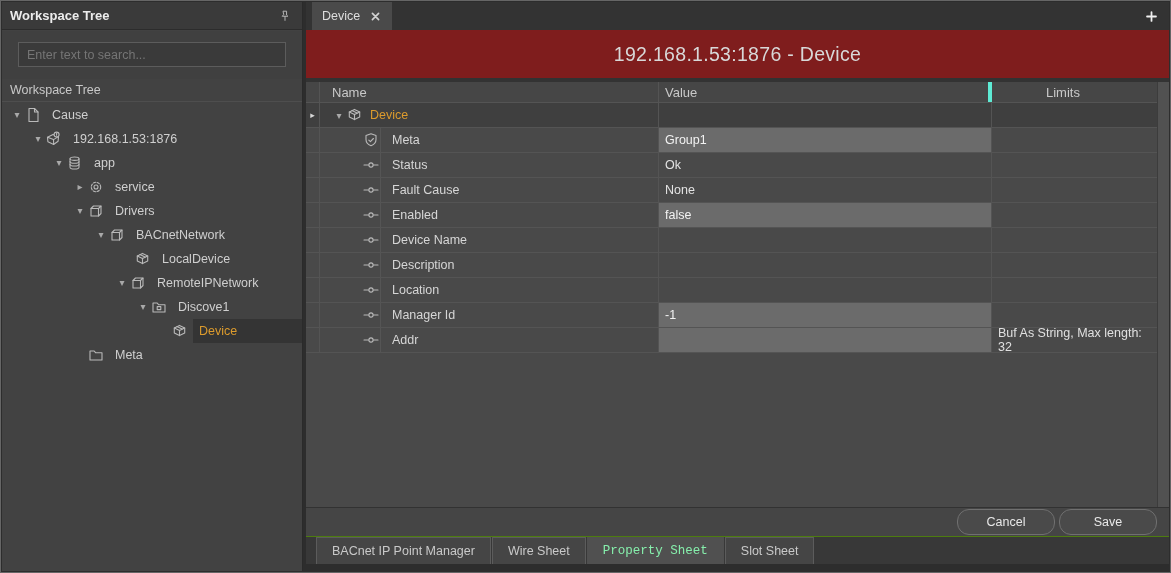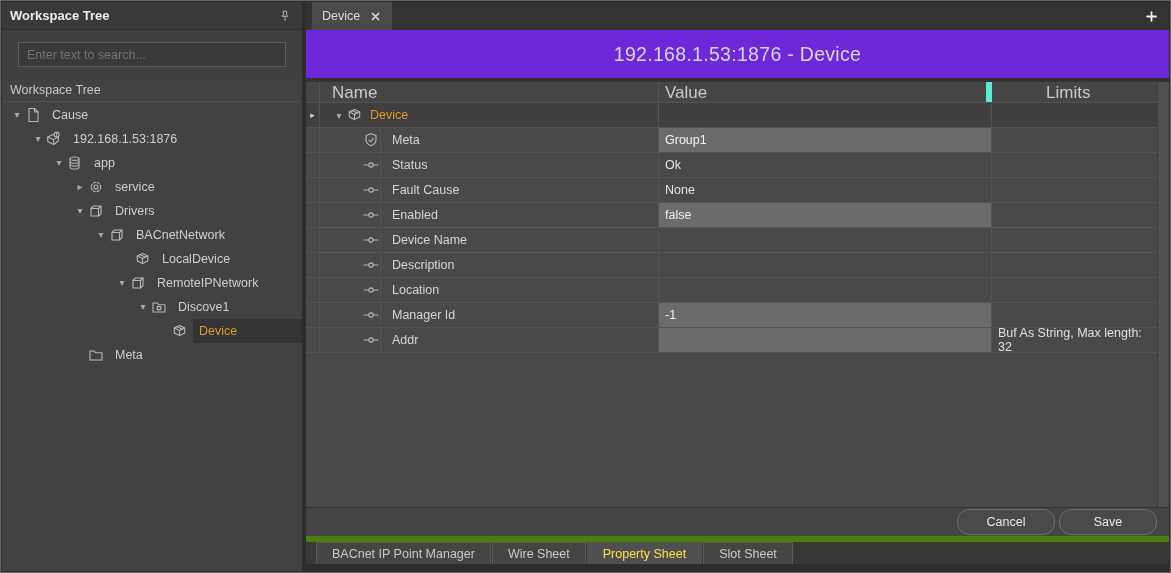--- a/index.html
+++ b/index.html
@@ -22,29 +22,29 @@
   .ic svg{display:block;}
   .tlabel{padding:0 6px;line-height:24px;}
   .titem.sel .tlabel{background:#343434;color:#dc9b2d;flex:1;}
 
   
   .main{position:absolute;left:305px;top:1px;right:1px;bottom:1px;background:#333333;}
   .tabbar{position:absolute;left:0;top:0;right:0;height:28px;background:#333333;display:flex;align-items:flex-end;}
   .tab{height:28px;margin-left:6px;background:#4a4a4a;display:flex;align-items:center;padding:0 10px;font-size:12.5px;color:#dedede;gap:9px;cursor:pointer;}
   .tab-close{width:13px;height:13px;display:flex;align-items:center;justify-content:center;cursor:pointer;}
   .plus{margin-left:auto;margin-right:10px;align-self:center;width:16px;height:16px;display:flex;align-items:center;justify-content:center;cursor:pointer;}
-  .titlebar{position:absolute;left:0;top:28px;right:0;height:50px;background:#6d28d9;border-bottom:2px solid #323232;display:flex;align-items:center;justify-content:center;}
+  .titlebar{position:absolute;left:0;top:28px;right:0;height:50px;background:#7f1d1d;border-bottom:2px solid #323232;display:flex;align-items:center;justify-content:center;}
   .title{font-size:19.5px;color:#d8d8d8;letter-spacing:.3px;}
 
   .sheet{position:absolute;left:0;top:80px;right:0;bottom:64px;background:#494949;}
-  .thead{position:absolute;left:0;top:0;right:12px;height:21px;background:#464646;border-bottom:1px solid #545454;display:flex;font-size:17px;color:#c9c9c9;}
+  .thead{position:absolute;left:0;top:0;right:12px;height:21px;background:#464646;border-bottom:1px solid #545454;display:flex;font-size:13px;color:#c9c9c9;}
   .th{line-height:21px;}
   .gut-h{width:14px;border-right:1px solid #545454;}
   .col-name{width:339px;padding-left:12px;border-right:1px solid #545454;}
-  .col-value{width:333px;padding-left:6px;border-right:6px solid #5eead4;}
+  .col-value{width:333px;padding-left:6px;border-right:4px solid #5eead4;}
   .col-limits{flex:1;padding-left:6px;margin-left:48px;}
   .rows{position:absolute;left:0;top:21px;right:12px;}
   .trow{height:25px;display:flex;border-bottom:1px solid #545454;background:#494949;font-size:12.5px;color:#d6d6d6;}
   .trow.parentrow{background:#3f3f3f;}
   .gutter{width:14px;flex:0 0 14px;border-right:1px solid #545454;display:flex;align-items:center;justify-content:center;color:#d8d8d8;font-size:9px;}
   .cell{position:relative;display:flex;align-items:center;}
   .cname{width:339px;flex:0 0 339px;border-right:1px solid #545454;}
   .cvalue{width:333px;flex:0 0 333px;border-right:1px solid #545454;padding-left:6px;color:#e3e3e3;}
   .cvalue.editable{background:#6b6b6b;color:#f2f2f2;}
   .climits{flex:1;padding-left:6px;color:#e0e0e0;}
@@ -52,23 +52,23 @@
   .trow.childrow .cname .guide{position:absolute;left:60px;top:0;bottom:0;border-left:1px solid #555;}
   .trow.childrow .cname .nlabel{margin-left:8px;}
   .trow.parentrow .cname{padding-left:12px;}
   .trow.parentrow .nlabel{color:#dc9b2d;margin-left:2px;}
   .nexp{width:14px;text-align:center;color:#a9a9a9;font-size:10px;}
   .scrollbar{position:absolute;right:0;top:0;bottom:0;width:12px;background:#515151;border-left:1px solid #3c3c3c;}
 
   .footer{position:absolute;left:0;right:0;bottom:35px;height:29px;background:#454545;border-top:1px solid #323232;display:flex;align-items:center;justify-content:flex-end;gap:4px;padding-right:12px;}
   .btn{width:98px;height:26px;background:#4a4a4a;border:1px solid #707070;border-radius:12px;color:#e8e8e8;font-size:12.5px;cursor:pointer;}
 
-  .bottombar{position:absolute;left:0;right:0;bottom:7px;height:28px;background:#383838;border-top:6px solid #4d7c0f;display:flex;align-items:stretch;padding-left:10px;}
+  .bottombar{position:absolute;left:0;right:0;bottom:7px;height:28px;background:#383838;border-top:1px solid #4d7c0f;display:flex;align-items:stretch;padding-left:10px;}
   .btab{display:flex;align-items:center;padding:0 15px;font-size:12.5px;color:#c9c9c9;background:#454545;border:1px solid #5c5c5c;border-bottom:none;margin-right:1px;cursor:pointer;white-space:nowrap;}
-  .btab.active{background:#505050;border-color:#505050;color:#fde047;}
+  .btab.active{background:#505050;border-color:#505050;color:#86efac;font-family:Liberation Mono, monospace;}
   .bottom-edge{position:absolute;left:0;right:0;bottom:0;height:7px;background:#2d2d2d;}
 </style>
 </head>
 <body>
 
 <div class="window">
 
   <aside class="sidebar">
     <div class="side-header">
       <span class="side-title">Workspace Tree</span>

